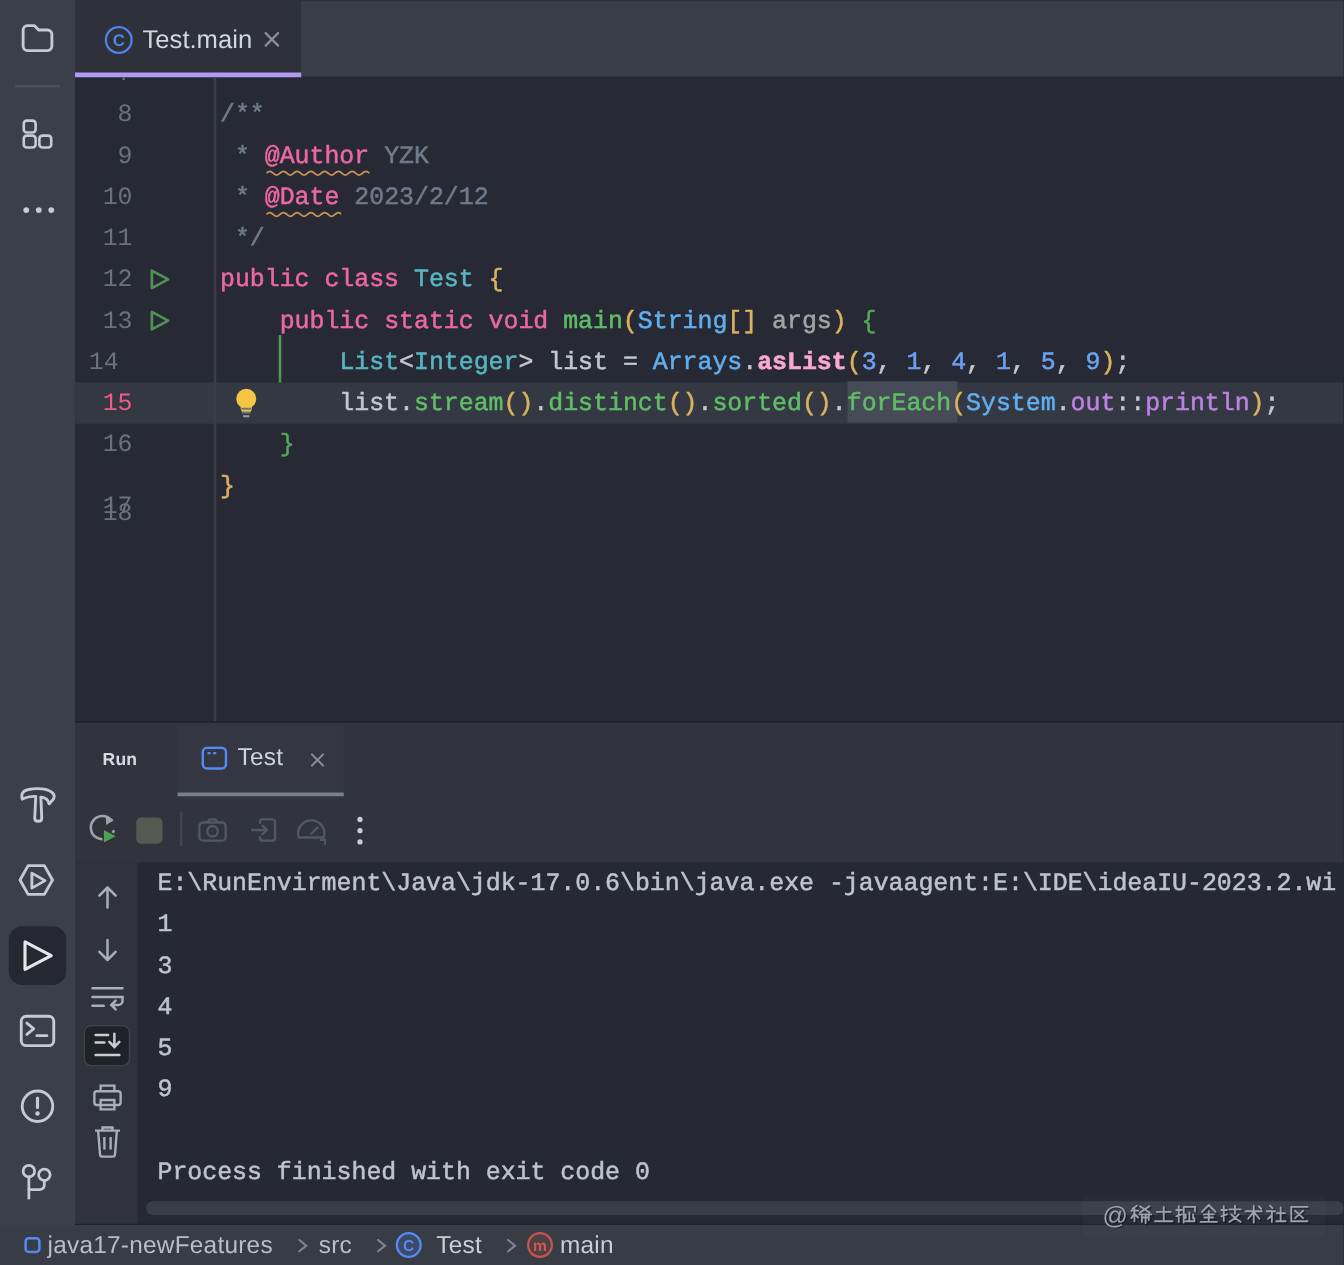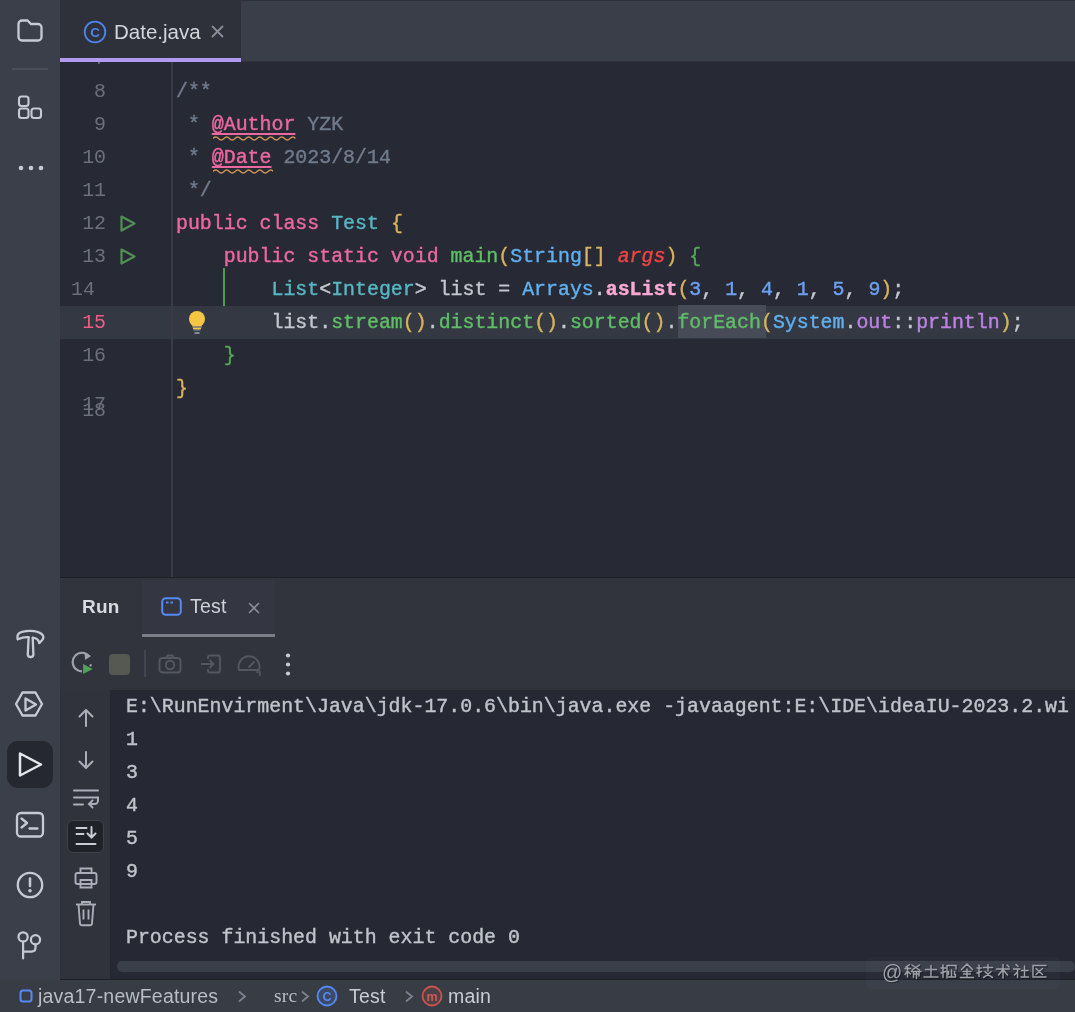--- a/index.html
+++ b/index.html
@@ -13,22 +13,22 @@
   .cm{color:#6F7A8C}
   .cls{color:#56B6C2}
   .blu{color:#61AFEF}
   .fn{color:#5FBE66}
   .fnb{color:#f9a8d4;font-weight:bold}
   .num{color:#6CA1F2}
   .fld{color:#BD82E3}
   .br{color:#D8B25E}
   .gr{color:#57A65A}
   .pl{color:#C3C7CE}
-  .it{font-style:italic;color:#ef4444}
-  .tag{color:#EC68A2;text-decoration:underline;text-underline-offset:3px;text-decoration-thickness:1.5px;}
+  .it{color:#a3a3a3}
+  .tag{color:#EC68A2;text-underline-offset:3px;text-decoration-thickness:1.5px;}
   .ui{color:#B9BDC5;font-size:19.5px;letter-spacing:0.2px;}
 </style></head>
 <body>
 <div id="app">
 
   <div class="abs" style="left:60px;top:0;width:1015px;height:62px;background:#2E313A;"></div>
   <div class="abs" style="left:241px;top:1px;width:834px;height:60px;background:#3A3E48;"></div>
   <div class="abs" style="left:60px;top:58px;width:181px;height:3.5px;background:#B29AF2;"></div>
 
   <div class="abs" id="editor" style="left:60px;top:62px;width:1015px;height:515px;background:#272A34;overflow:hidden;"></div>
@@ -96,21 +96,21 @@
       <circle cx="20.5" cy="14.8" r="4.6"></circle>
       <path d="M8.1 16.5 V33.5"></path>
       <path d="M20.5 19.4 V22.5 Q20.5 26.6 16.4 26.6 H8.1"></path>
     </g>
   </svg>
 
   <svg class="abs" style="left:83px;top:20px;" width="24" height="24" viewBox="0 0 24 24">
     <circle cx="12" cy="12" r="10.3" fill="none" stroke="#4E83E8" stroke-width="1.8"></circle>
     <text x="12" y="17" text-anchor="middle" font-family="Liberation Sans" font-size="13.5" font-weight="bold" fill="#4E83E8">C</text>
   </svg>
-  <div class="abs" style="left:114px;top:19px;width:130px;height:25px;color:#D2D6DD;font-size:20.5px;line-height:25px;">Date.java</div>
+  <div class="abs" style="left:114px;top:19px;width:130px;height:25px;color:#D2D6DD;font-size:20.5px;line-height:25px;">Test.main</div>
   <svg class="abs" style="left:209px;top:23px;" width="17" height="17" viewBox="0 0 17 17">
     <path d="M3.5 3.5 L13.5 13.5 M13.5 3.5 L3.5 13.5" stroke="#8A8E98" stroke-width="1.8" stroke-linecap="round"></path>
   </svg>
 
   <div class="abs" style="left:60px;top:62px;width:1015px;height:515px;overflow:hidden;">
 
     <div class="abs" style="left:0;top:244px;width:1015px;height:33px;background:#343843;"></div>
 
     <div class="abs" style="left:111px;top:0;width:1.5px;height:515px;background:#3A3D46;"></div>
 
@@ -147,31 +147,31 @@
 
     <svg class="abs" style="left:153px;top:73px;" width="84" height="6" viewBox="0 0 84 6">
       <path d="M0 3.5 q2.75 -3 5.5 0 t5.5 0 t5.5 0 t5.5 0 t5.5 0 t5.5 0 t5.5 0 t5.5 0 t5.5 0 t5.5 0 t5.5 0 t5.5 0 t5.5 0 t5.5 0 t5.5 0" fill="none" stroke="#CE9154" stroke-width="1.4"></path>
     </svg>
     <svg class="abs" style="left:153px;top:106px;" width="60" height="6" viewBox="0 0 60 6">
       <path d="M0 3.5 q2.75 -3 5.5 0 t5.5 0 t5.5 0 t5.5 0 t5.5 0 t5.5 0 t5.5 0 t5.5 0 t5.5 0 t5.5 0 t5.5 0" fill="none" stroke="#CE9154" stroke-width="1.4"></path>
     </svg>
 
     <div class="cl mono" style="left:116px;top:13px;"><span class="cm">/**</span></div>
     <div class="cl mono" style="left:116px;top:46px;"><span class="cm"> * </span><span class="tag">@Author</span><span class="cm"> YZK</span></div>
-    <div class="cl mono" style="left:116px;top:79px;"><span class="cm"> * </span><span class="tag">@Date</span><span class="cm"> 2023/8/14</span></div>
+    <div class="cl mono" style="left:116px;top:79px;"><span class="cm"> * </span><span class="tag">@Date</span><span class="cm"> 2023/2/12</span></div>
     <div class="cl mono" style="left:116px;top:112px;"><span class="cm"> */</span></div>
     <div class="cl mono" style="left:116px;top:145px;"><span class="k">public class </span><span class="cls">Test</span><span class="pl"> </span><span class="br">{</span></div>
     <div class="cl mono" style="left:116px;top:178px;"><span class="pl">    </span><span class="k">public static void </span><span class="fn">main</span><span class="br">(</span><span class="blu">String</span><span class="br">[]</span><span class="pl"> </span><span class="it">args</span><span class="br">)</span><span class="pl"> </span><span class="gr">{</span></div>
     <div class="cl mono" style="left:116px;top:211px;"><span class="pl">        </span><span class="cls">List</span><span class="pl">&lt;</span><span class="cls">Integer</span><span class="pl">&gt; list = </span><span class="blu">Arrays</span><span class="pl">.</span><span class="fnb">asList</span><span class="br">(</span><span class="num">3</span><span class="pl">, </span><span class="num">1</span><span class="pl">, </span><span class="num">4</span><span class="pl">, </span><span class="num">1</span><span class="pl">, </span><span class="num">5</span><span class="pl">, </span><span class="num">9</span><span class="br">)</span><span class="pl">;</span></div>
     <div class="cl mono" style="left:116px;top:244px;"><span class="pl">        list.</span><span class="fn">stream</span><span class="br">()</span><span class="pl">.</span><span class="fn">distinct</span><span class="br">()</span><span class="pl">.</span><span class="fn">sorted</span><span class="br">()</span><span class="pl">.</span><span class="fn">forEach</span><span class="br">(</span><span class="blu">System</span><span class="pl">.</span><span class="fld">out</span><span class="pl">::</span><span class="fld">println</span><span class="br">)</span><span class="pl">;</span></div>
     <div class="cl mono" style="left:116px;top:277px;"><span class="pl">    </span><span class="gr">}</span></div>
     <div class="cl mono" style="left:116px;top:310px;"><span class="br">}</span></div>
   </div>
 
-  <div class="abs ui" style="left:82px;top:596px;height:22px;line-height:22px;color:#D8DBE1;font-weight:bold;font-size:19px;">Run</div>
+  <div class="abs ui" style="left:82px;top:596px;height:22px;line-height:22px;color:#D8DBE1;font-weight:bold;font-size:14px;">Run</div>
   <div class="abs" style="left:142px;top:580px;width:133px;height:54px;background:#343741;"></div>
   <div class="abs" style="left:142px;top:634px;width:133px;height:3px;background:#7A7E88;"></div>
   <svg class="abs" style="left:161px;top:597px;" width="21" height="19" viewBox="0 0 21 19">
     <rect x="1.2" y="1.2" width="18.6" height="16.6" rx="3.5" fill="none" stroke="#548AF7" stroke-width="2"></rect>
     <path d="M5 5.5 h2.5 M9.5 5.5 h2.5" stroke="#548AF7" stroke-width="1.8"></path>
   </svg>
   <div class="abs ui" style="left:190px;top:595px;height:22px;line-height:22px;color:#CED2D9;font-size:19.5px;">Test</div>
   <svg class="abs" style="left:247px;top:601px;" width="14" height="14" viewBox="0 0 14 14">
     <path d="M2.5 2.5 L11.5 11.5 M11.5 2.5 L2.5 11.5" stroke="#8A8E98" stroke-width="1.6" stroke-linecap="round"></path>
   </svg>
@@ -258,21 +258,21 @@
 
   <div class="abs" style="left:117px;top:961px;width:958px;height:11px;border-radius:5px;background:#3A3E48;"></div>
 
   <svg class="abs" style="left:19px;top:989px;" width="14" height="14" viewBox="0 0 14 14">
     <rect x="1.5" y="1.5" width="11" height="11" rx="2.5" fill="none" stroke="#548AF7" stroke-width="2"></rect>
   </svg>
   <div class="abs ui" style="left:38px;top:985px;height:22px;line-height:22px;">java17-newFeatures</div>
   <svg class="abs" style="left:237px;top:990px;" width="10" height="13" viewBox="0 0 10 13">
     <path d="M2.5 2 L8 6.5 L2.5 11" fill="none" stroke="#7E828C" stroke-width="1.8" stroke-linecap="round"></path>
   </svg>
-  <div class="abs ui" style="left:274px;top:985px;height:22px;line-height:22px;font-family:Liberation Serif, serif;">src</div>
+  <div class="abs ui" style="left:255px;top:985px;height:22px;line-height:22px;">src</div>
   <svg class="abs" style="left:300px;top:990px;" width="10" height="13" viewBox="0 0 10 13">
     <path d="M2.5 2 L8 6.5 L2.5 11" fill="none" stroke="#7E828C" stroke-width="1.8" stroke-linecap="round"></path>
   </svg>
   <svg class="abs" style="left:316px;top:985px;" width="22" height="22" viewBox="0 0 22 22">
     <circle cx="11" cy="11" r="9.5" fill="rgba(84,138,247,0.18)" stroke="#548AF7" stroke-width="1.8"></circle>
     <text x="11" y="15.5" text-anchor="middle" font-family="Liberation Sans" font-size="12.5" font-weight="bold" fill="#548AF7">C</text>
   </svg>
   <div class="abs ui" style="left:349px;top:985px;height:22px;line-height:22px;color:#C9CDD4;">Test</div>
   <svg class="abs" style="left:404px;top:990px;" width="10" height="13" viewBox="0 0 10 13">
     <path d="M2.5 2 L8 6.5 L2.5 11" fill="none" stroke="#7E828C" stroke-width="1.8" stroke-linecap="round"></path>

